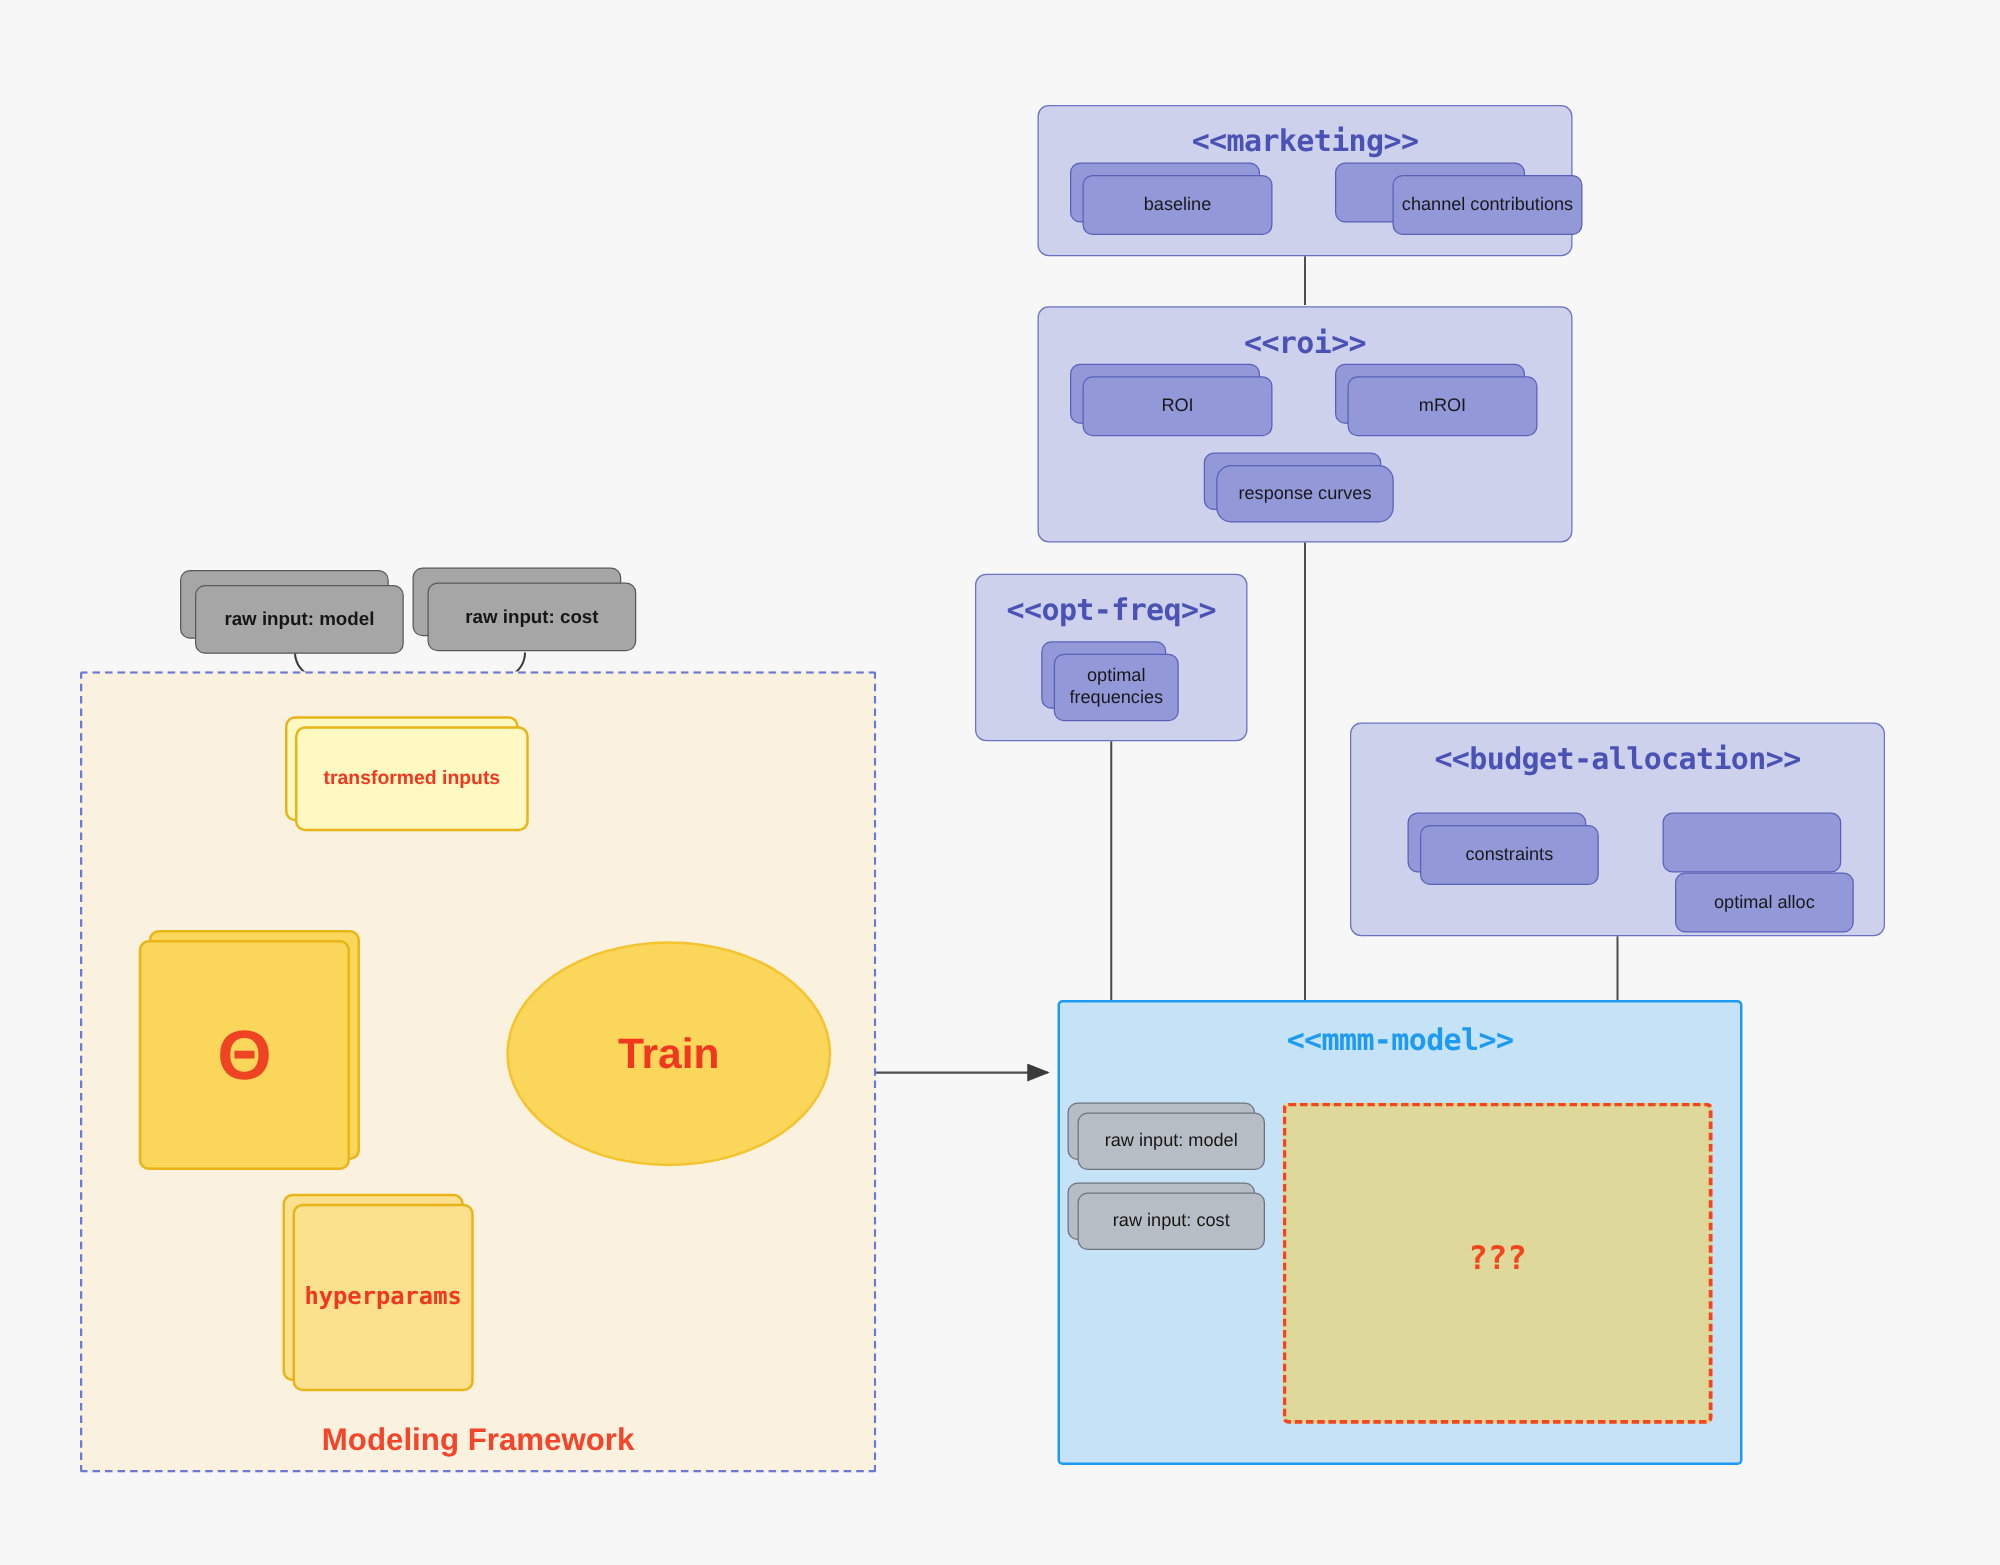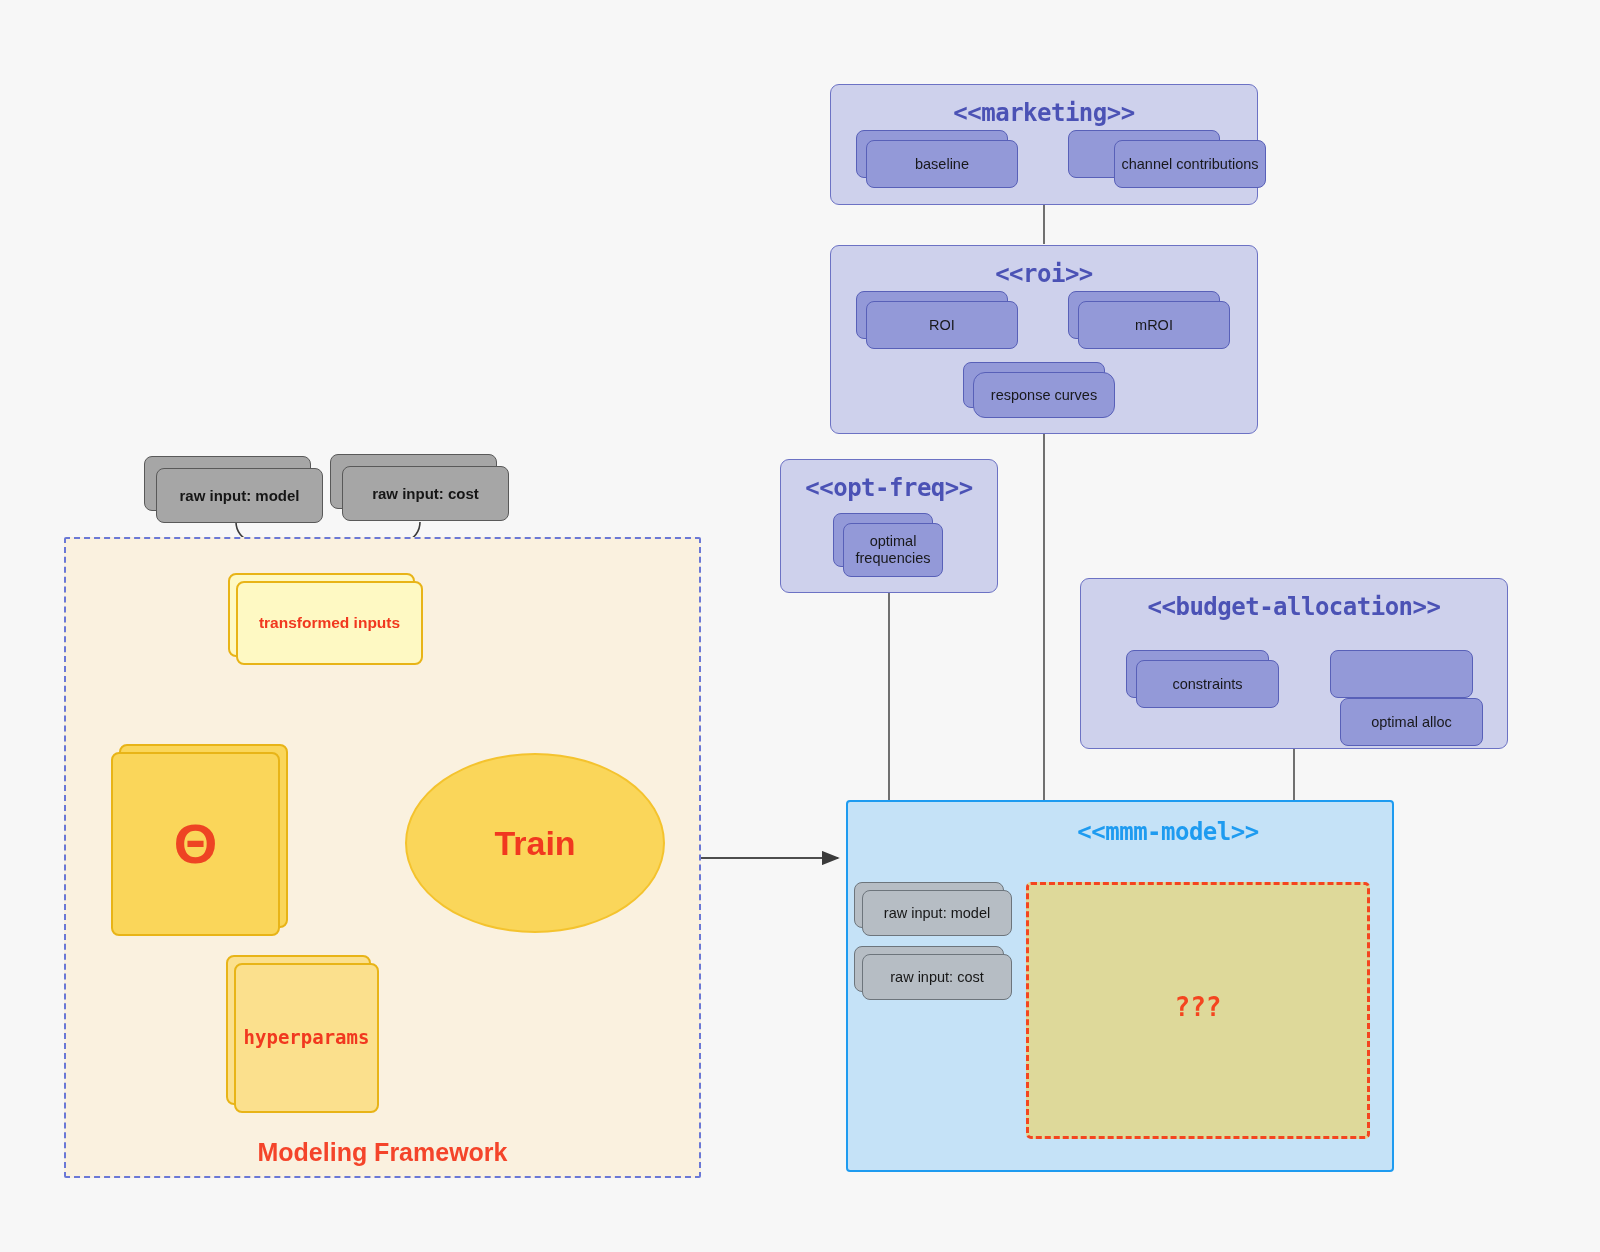--- a/index.html
+++ b/index.html
@@ -112,21 +112,21 @@
   
   #mmm{
     left:846px;top:800px;width:548px;height:372px;
     background:#c5e2f7;
     border:2.5px solid #1e9bf0;
     border-radius:4px;
   }
   #mmm-title{
     position:absolute;left:0;top:16px;width:100%;text-align:center;
     font-family:"DejaVu Sans Mono", monospace;font-weight:bold;
-    font-size:24px;color:#1e9bf0;letter-spacing:-0.5px;padding-left:48px;
+    font-size:24px;color:#1e9bf0;letter-spacing:-0.5px;
   }
   #model-box{
     left:1026px;top:882px;width:344px;height:257px;
     background:#ded99a;
     border:3px dashed #f4451f;
     border-radius:5px;
   }
   #model-label{
     left:1026px;top:895px;width:344px;text-align:center;
     font-family:"DejaVu Sans Mono", monospace;font-weight:bold;

